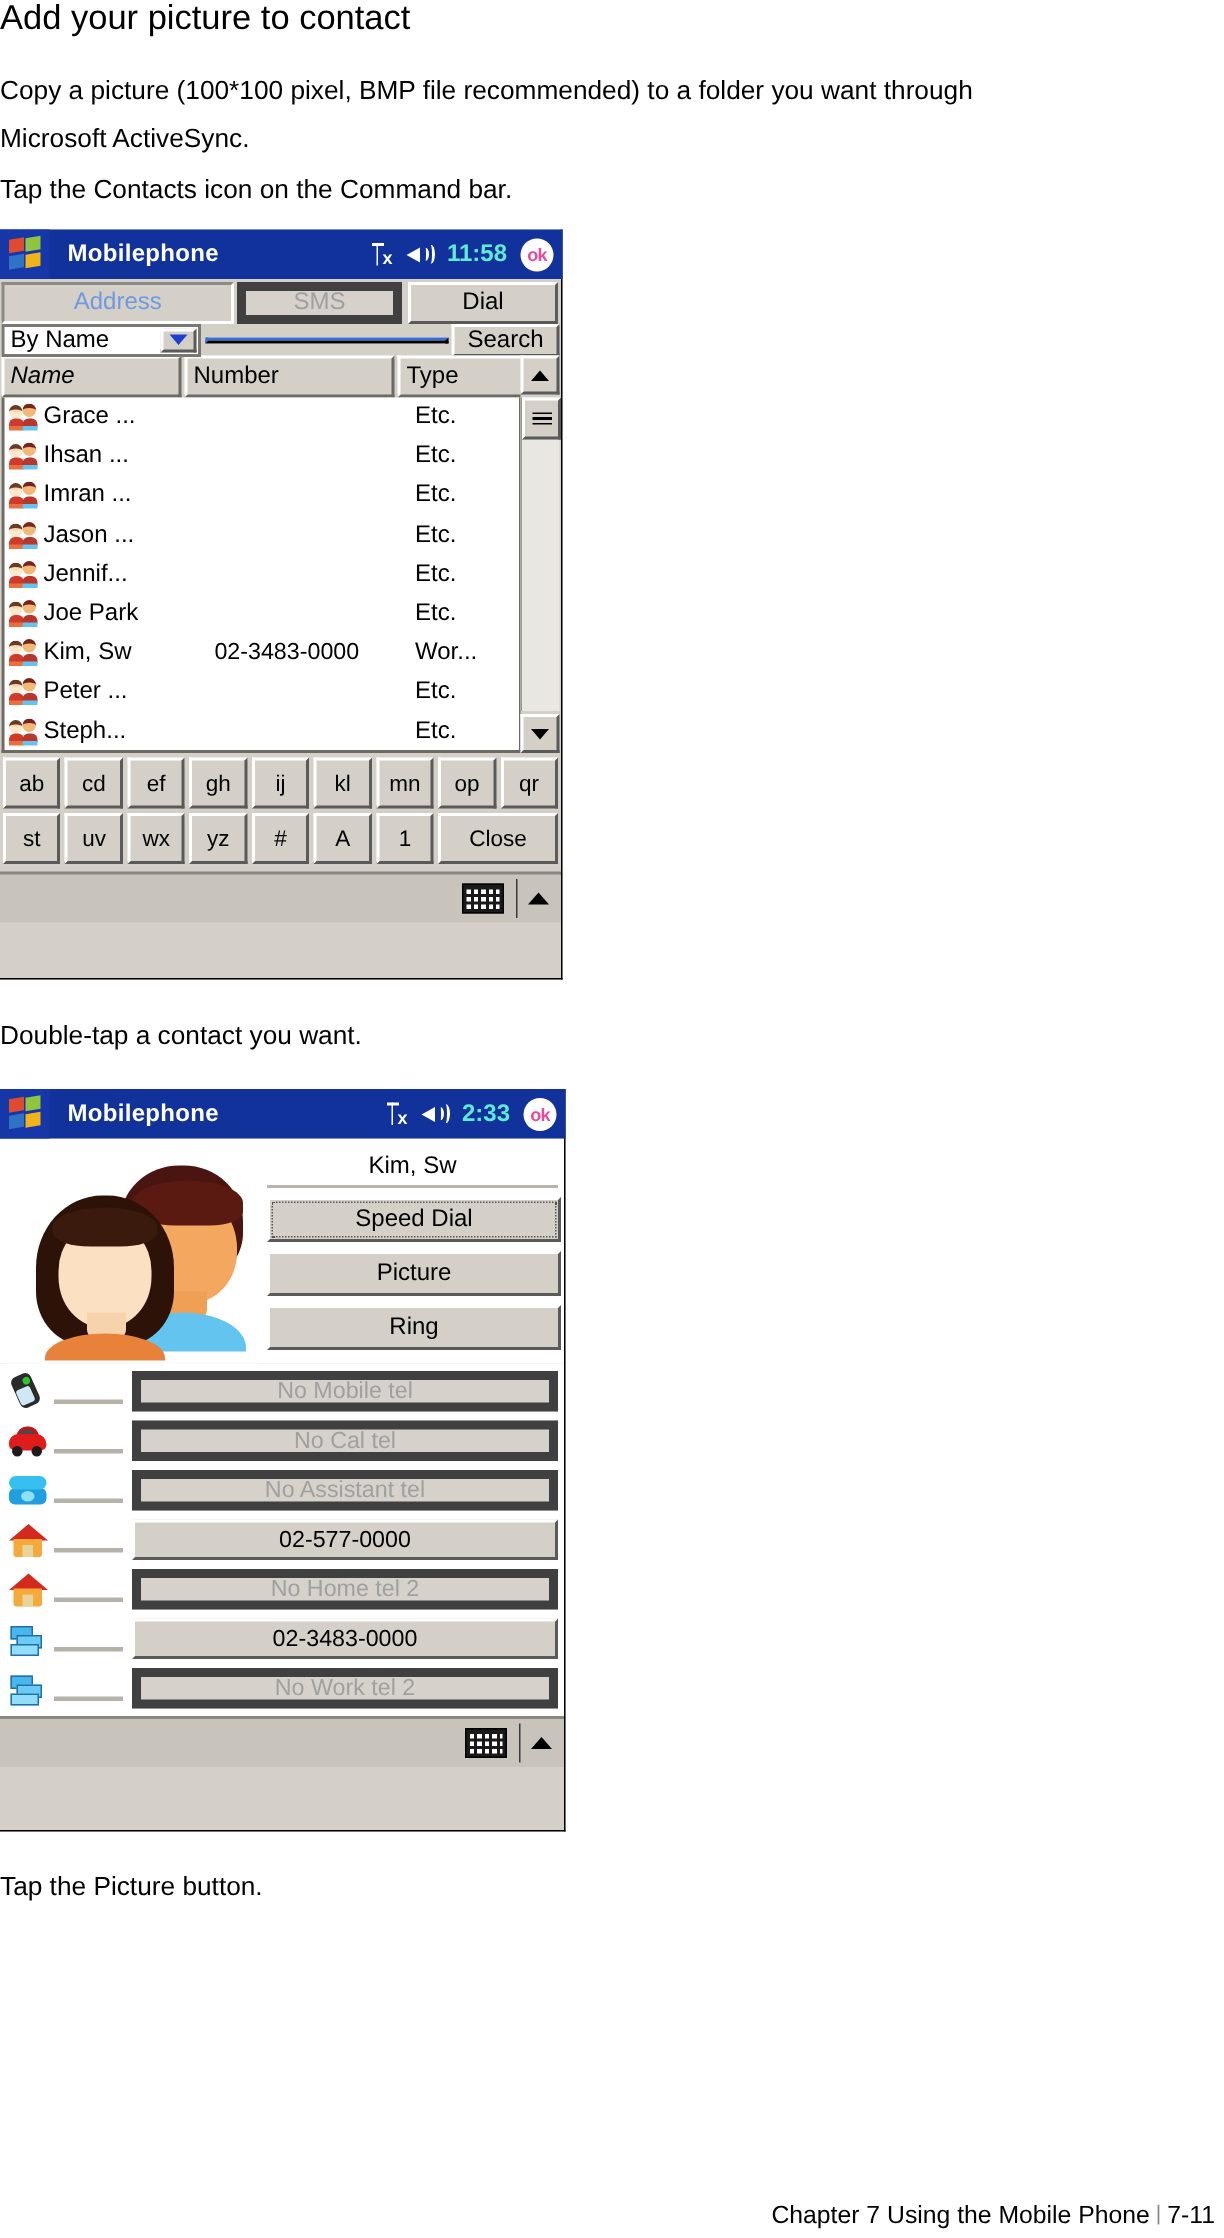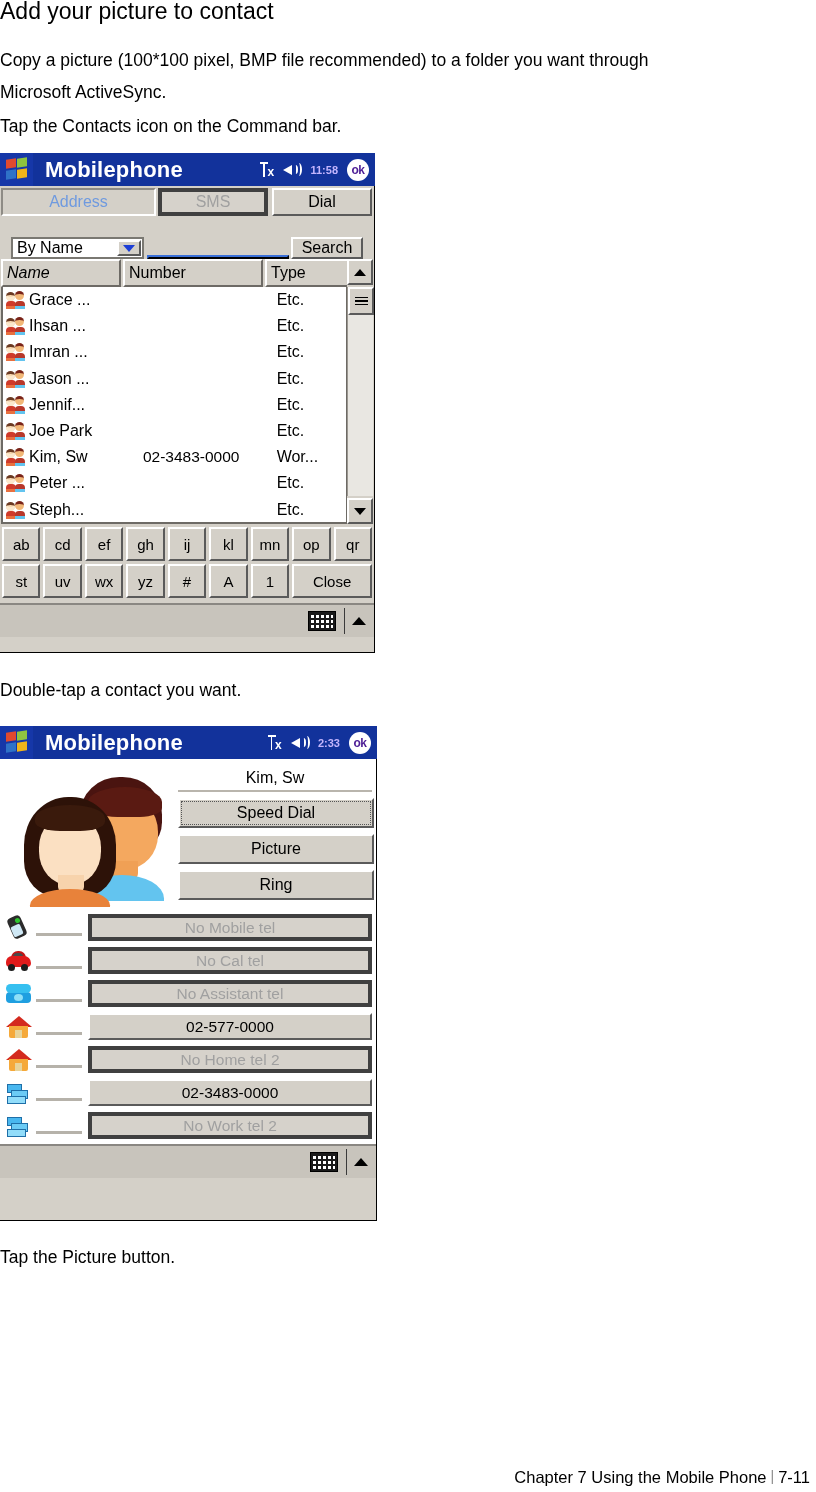--- a/index.html
+++ b/index.html
@@ -52,21 +52,21 @@
     flex:0 0 33px;
     overflow:hidden;
   }
   .win-logo .q { position:absolute; width:10px; height:9px; }
   .q1 { left:6px;  top:6px;  background:#e04a2f; transform:skewY(-9deg); }
   .q2 { left:17px; top:5px;  background:#8fc43f; transform:skewY(-9deg); }
   .q3 { left:6px;  top:17px; background:#2f72c8; transform:skewY(-9deg); }
   .q4 { left:17px; top:16px; background:#f0b419; transform:skewY(-9deg); }
 
   .title-text {
-    color:#ffffff; font-size:22px; font-weight:bold;
+    color:#ffffff; font-size:16px; font-weight:bold;
     margin-left:12px; letter-spacing:0.2px;
     font-family:"Liberation Sans", sans-serif;
   }
   .title-right {
     position:absolute; right:6px; top:0; height:33px;
     display:flex; align-items:center; gap:7px;
   }
   .ico-signal { position:relative; width:17px; height:17px; display:inline-block; }
   .ico-signal .mast { position:absolute; left:4px; top:1px; width:1.5px; height:15px; background:#fff; }
   .ico-signal .cap  { position:absolute; left:1px; top:1px; width:8px; height:1.5px; background:#fff; }
@@ -74,42 +74,42 @@
   .ico-speaker { position:relative; width:20px; height:16px; display:inline-block; }
   .ico-speaker .body {
     position:absolute; left:0; top:3px; width:0; height:0;
     border-top:5px solid transparent; border-bottom:5px solid transparent;
     border-right:9px solid #fff;
   }
   .ico-speaker .w1 { position:absolute; left:11px; top:3px; width:4px; height:9px;
     border-right:2px solid #fff; border-radius:0 60% 60% 0/0 50% 50% 0;}
   .ico-speaker .w2 { position:absolute; left:14px; top:1px; width:5px; height:13px;
     border-right:2px solid #fff; border-radius:0 60% 60% 0/0 50% 50% 0;}
-  .clock { color:#c4b5fd; font-size:11px; font-weight:bold; letter-spacing:0px; }
+  .clock { color:#5eead4; font-size:16px; font-weight:bold; letter-spacing:0px; }
   .ok-btn {
     width:22px; height:22px; border-radius:50%;
-    background:#ffffff; color:#4c1d95;
+    background:#ffffff; color:#ec4899;
     font-size:12px; font-weight:bold; line-height:22px; text-align:center;
     letter-spacing:-0.5px; margin-left:2px;
   }
 
   
   .btn3d {
     background:#d4d0c8;
     border-top:2px solid #ffffff;
     border-left:2px solid #ffffff;
     border-right:2px solid #5a5a5a;
     border-bottom:2px solid #5a5a5a;
     display:flex; align-items:center; justify-content:center;
     font-family:"Liberation Sans", sans-serif;
     color:#000;
   }
   .btn3d.flat-disabled {
     background:#d6d2cb;
-    border:4px solid #404040;
+    border:6px solid #404040;
     color:#a0a0a0;
   }
 
   
   #shot1 {
     position:absolute; left:0px; top:153px;
     width:375px; height:500px;
     background:#d4d0c8;
     border:1px solid #000;
     border-top:none; border-left:none;
@@ -131,22 +131,22 @@
     border-bottom:2px solid #ffffff;
   }
   .tab-sms {
     width:110px; font-size:16px; margin-left:2px;
   }
   .tab-dial {
     width:100px; font-size:16px; margin-left:4px;
   }
 
   .searchrow {
-    height:43px; display:flex; align-items:flex-end;
-    padding:0 11px; background:#d4d0c8;
+    height:21px; display:flex; align-items:center;
+    padding:0 1px; background:#d4d0c8;
   }
   .combo {
     width:133px; background:#ffffff;
     border:2px solid #7a7872; border-right-width:2px;
     display:flex; align-items:center; position:relative;
   }
   .combo .lbl { font-size:16px; padding-left:4px; }
   .combo .arrowbox {
     position:absolute; right:1px; top:1px; bottom:1px; width:24px;
     background:#d4d0c8;

